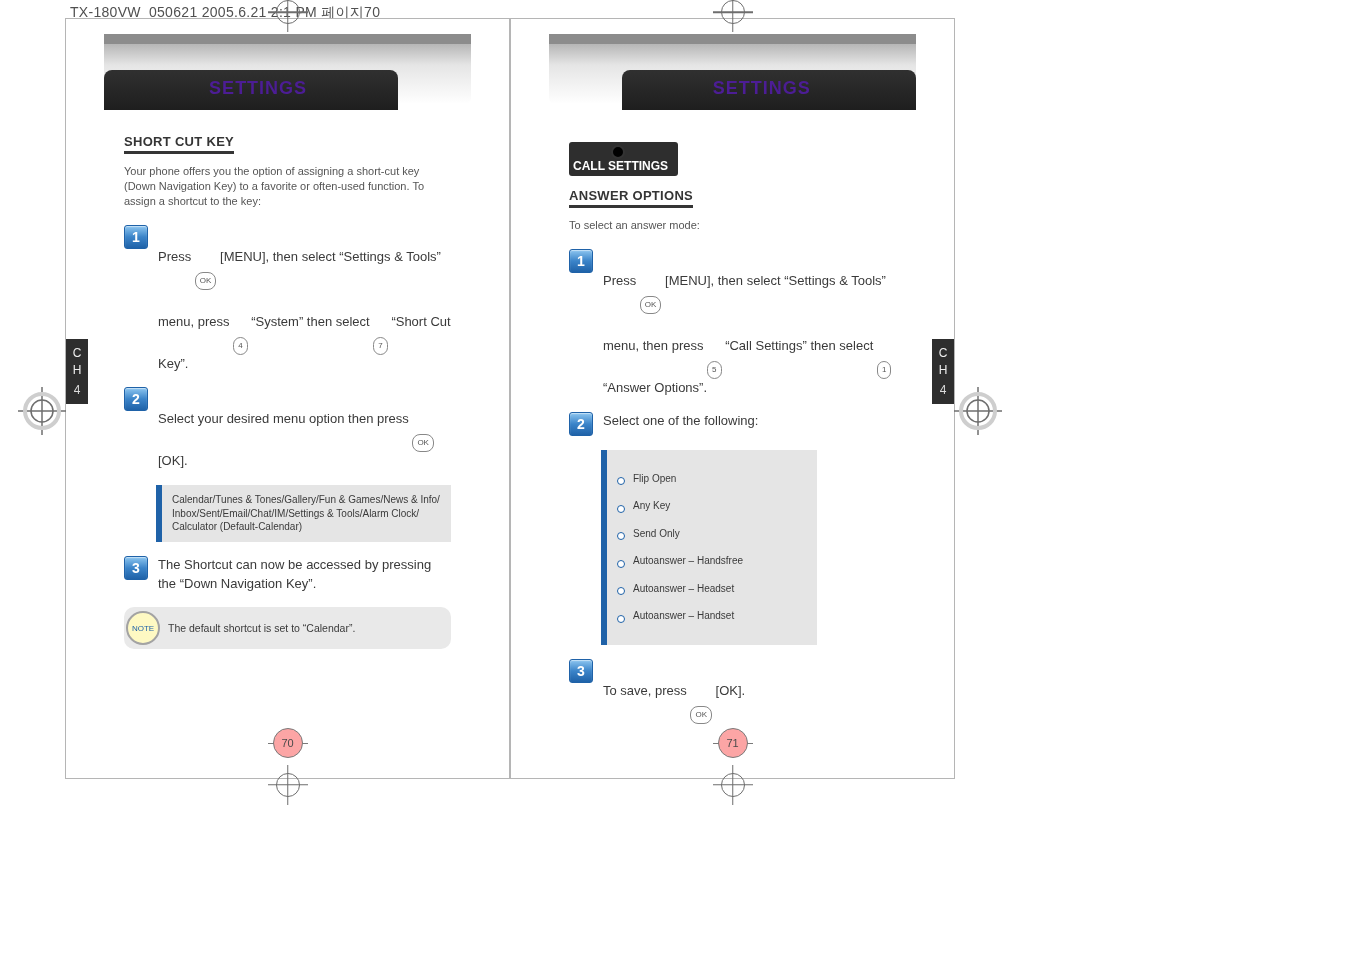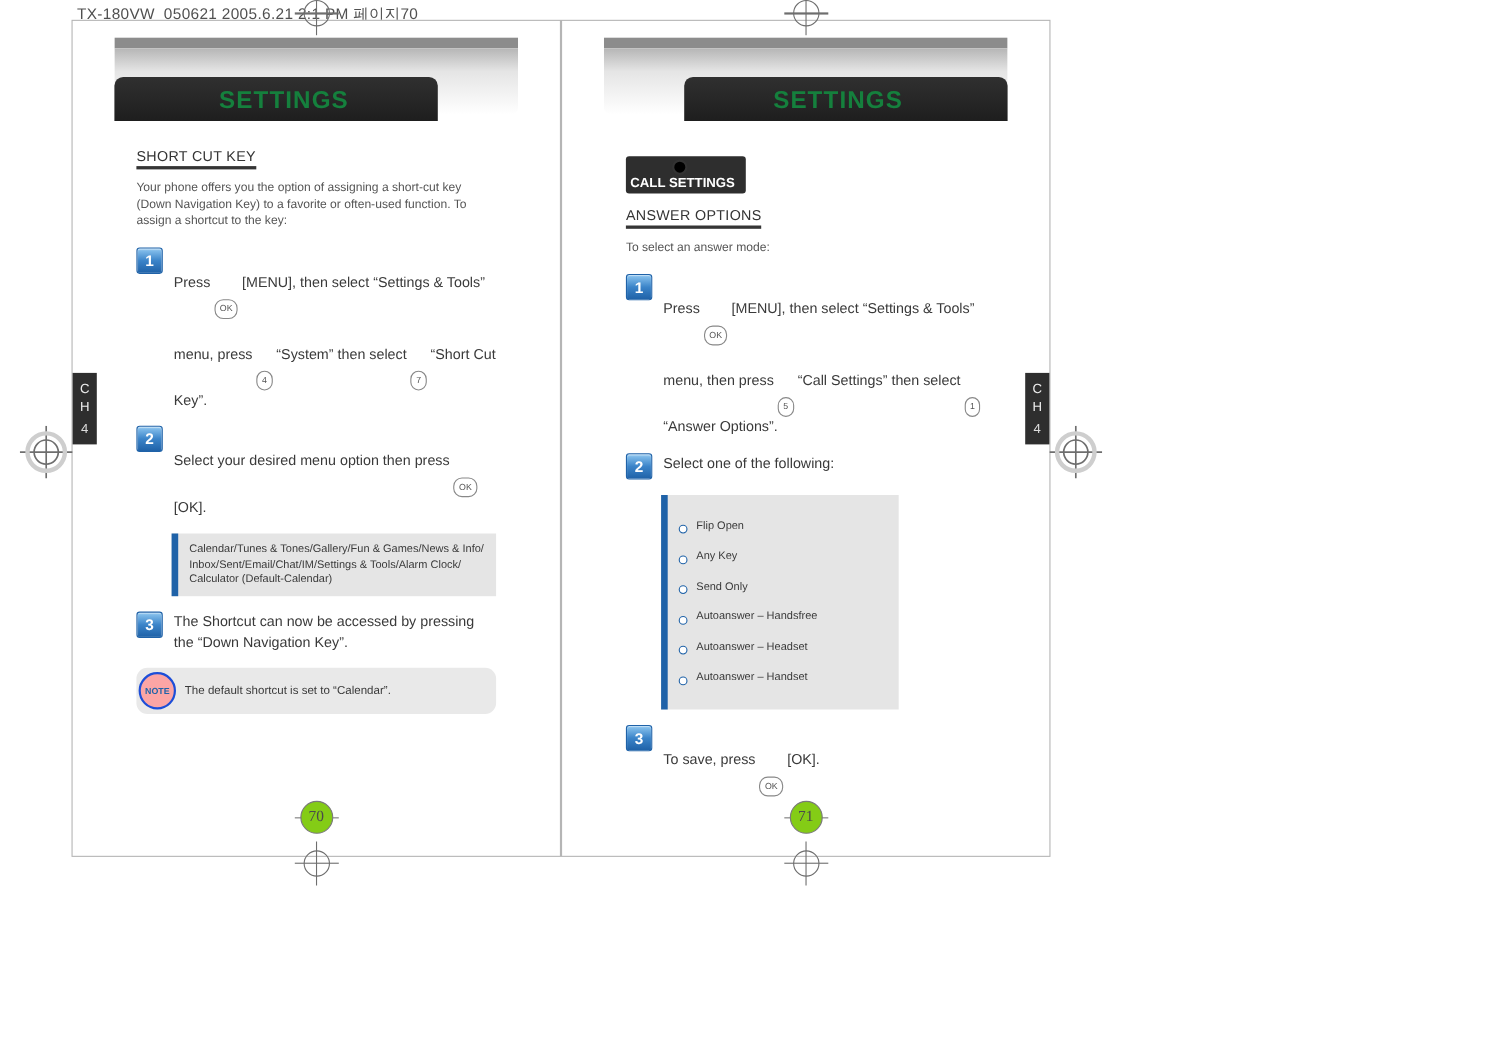--- a/index.html
+++ b/index.html
@@ -60,35 +60,35 @@
     right: 0;
     height: 40px;
     background: linear-gradient(to bottom, #303030 0%, #1e1e1e 100%);
     border-radius: 8px 8px 0 0;
   }
   .page-left .dark-tab { right: 20%; }
   .page-right .dark-tab { left: 20%; }
   .band-title {
     position: absolute;
     top: 44px;
-    color: #15803d;
+    color: #4c1d95;
     font-weight: bold;
-    font-size: 22px;
+    font-size: 18px;
     letter-spacing: 1px;
   }
   .page-left .band-title { left: 42%; transform: translateX(-50%); }
   .page-right .band-title { left: 58%; transform: translateX(-50%); }
 
   .content {
     padding: 10px 58px 40px 58px;
     color: #4a4a4a;
   }
   .section-title {
     font-size: 13px;
-    font-weight: normal;
+    font-weight: bold;
     color: #353535;
     border-bottom: 3px solid #353535;
     display: inline-block;
     padding-bottom: 2px;
     margin-bottom: 6px;
     letter-spacing: 0.3px;
   }
   .section-title-wrap { margin-bottom: 4px; }
   .intro {
     font-size: 11px;
@@ -179,27 +179,27 @@
   .note-row {
     display:flex;
     align-items:center;
     margin-top: 4px;
     background: #e9e9e9;
     border-radius: 10px;
     padding: 4px 10px 4px 2px;
   }
   .note-badge {
     width: 30px; height: 30px;
-    border: 2px solid #1d4ed8;
+    border: 2px solid #a3a3a3;
     border-radius: 50%;
     display:flex; align-items:center; justify-content:center;
     font-size: 8px;
-    font-weight: bold;
+    font-weight: normal;
     color: #1f62a8;
-    background:#fca5a5;
+    background:#fef9c3;
     margin-right: 8px;
     flex:0 0 auto;
   }
   .note-text {
     font-size: 10.5px;
     color: #3a3a3a;
   }
 
   .chap-tab {
     position:absolute;
@@ -219,24 +219,23 @@
   .page-number {
     position:absolute;
     bottom: 20px;
     left: 50%;
     transform: translateX(-50%);
     width: 28px; height: 28px;
     border:1px solid #7a7a7a;
     border-radius:50%;
     text-align:center;
     line-height:28px;
-    font-size:14px;
+    font-size:11px;
     color:#4a4a4a;
-    background:#84cc16;
-    font-family:Liberation Serif, serif;
+    background:#fca5a5;
   }
   .page-number::before, .page-number::after {
     content:"";
     position:absolute;
     top:50%;
     width:6px; height:1px;
     background:#7a7a7a;
   }
   .page-number::before { left:-6px; }
   .page-number::after  { right:-6px; }

